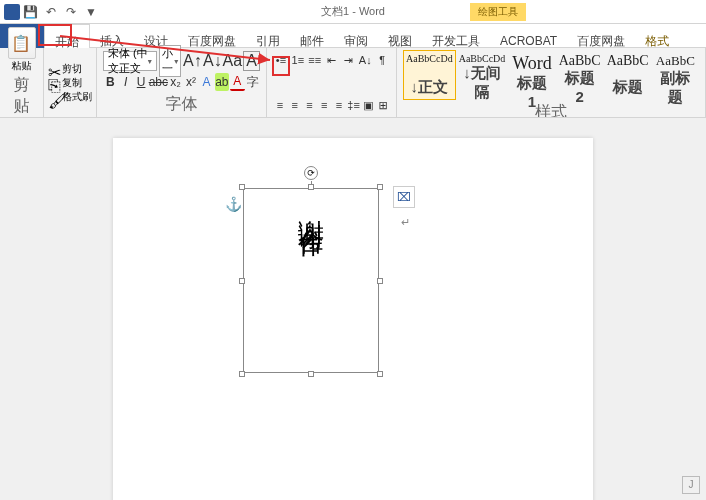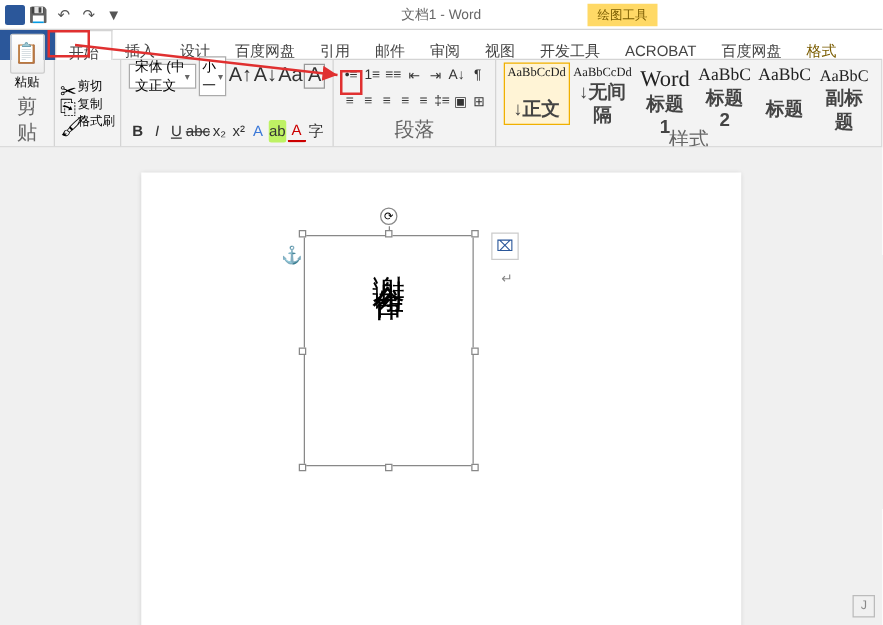--- a/index.html
+++ b/index.html
@@ -157,20 +157,21 @@
       <div class="fmt">
           <s>abc</s>
         </div>
       <div class="fmt">x₂</div>
       <div class="fmt">x²</div>
       <div class="fmt" style="color:#3b78d8;">A</div>
       <div class="fmt" style="background:#bef264;">ab</div>
       <div class="fmt" style="color:#c00;border-bottom:2px solid #c00;">A</div>
       <div class="fmt">字</div>
     </div>
+    <div class="group-label">字体</div>
   </div>
 
   <div class="group para-group">
     <div class="para-row">
       <div class="fmt">•≡</div>
       <div class="fmt">1≡</div>
       <div class="fmt">≡≡</div>
       <div class="fmt">⇤</div>
       <div class="fmt">⇥</div>
       <div class="fmt">A↓</div>
@@ -179,21 +180,20 @@
     <div class="para-row">
       <div class="fmt">≡</div>
       <div class="fmt">≡</div>
       <div class="fmt">≡</div>
       <div class="fmt">≡</div>
       <div class="fmt">≡</div>
       <div class="fmt">‡≡</div>
       <div class="fmt">▣</div>
       <div class="fmt">⊞</div>
     </div>
-    <div class="group-label">段落</div>
   </div>
 
   <div class="group styles-group">
     <div class="styles-row" id="styles-gallery">
         <div class="style-item sel">
           <div class="style-preview" style="font-size:10px">AaBbCcDd</div>
           <div class="style-name">↓正文</div>
         </div>
         <div class="style-item">
           <div class="style-preview" style="font-size:10px">AaBbCcDd</div>

